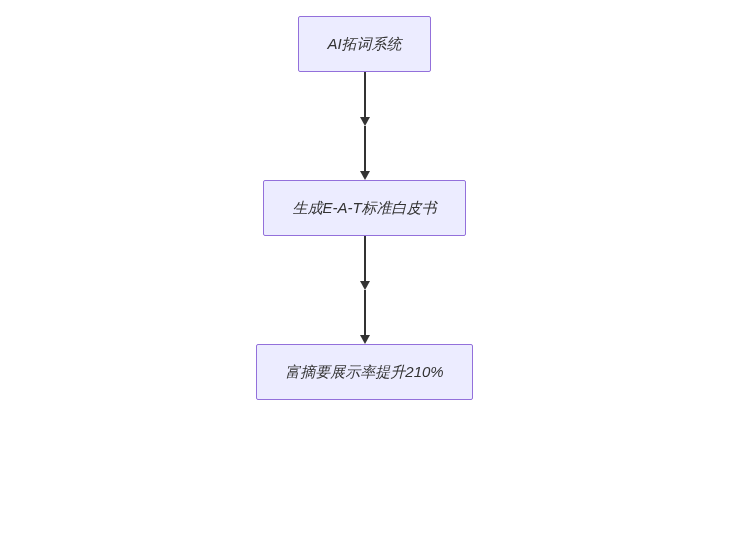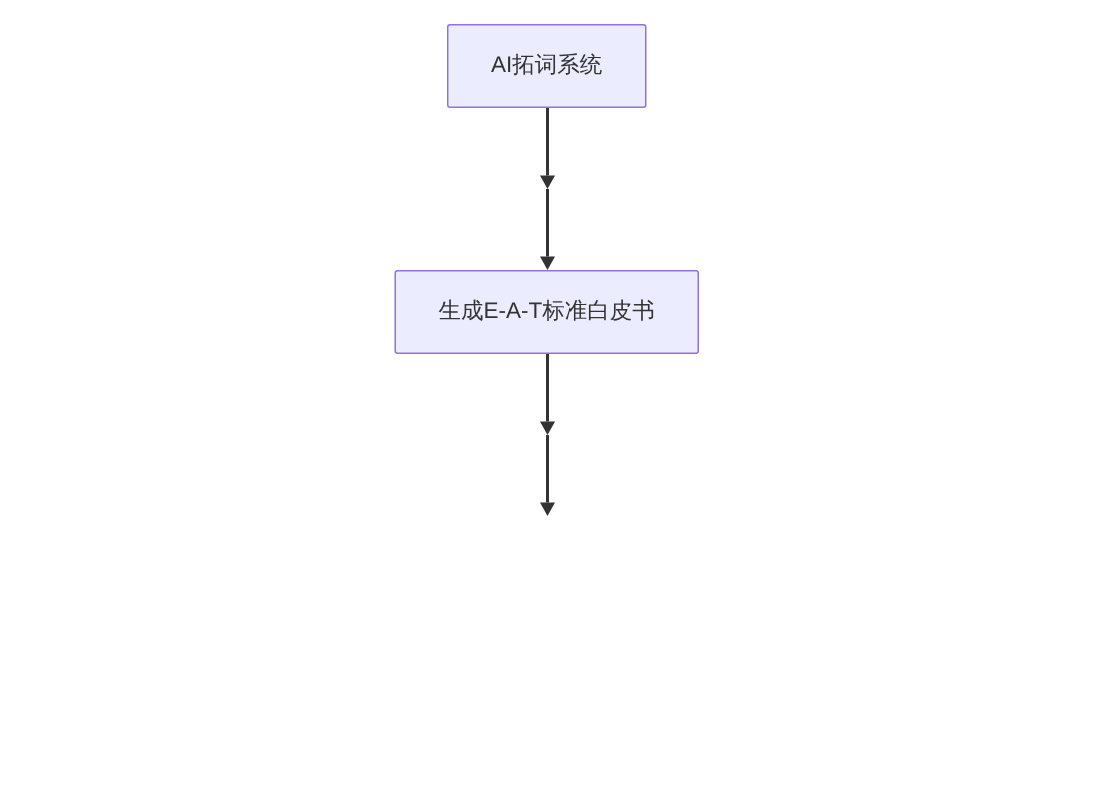--- a/index.html
+++ b/index.html
@@ -26,20 +26,21 @@
       background: #ececff;
       border: 1px solid #9370db;
       border-radius: 2px;
       padding: 17px 28px;
       font-size: 15px;
       line-height: 20px;
       color: #333333;
       text-align: center;
       white-space: nowrap;
       box-sizing: border-box;
+      font-style: italic;
     }
     .arrow {
       display: flex;
       flex-direction: column;
       align-items: center;
       height: 54px;
       flex: 0 0 auto;
     }
     .arrow .line {
       width: 2px;
@@ -78,14 +79,15 @@
     <div class="line"></div>
     <div class="head"></div>
   </div>
 
 
   <div class="arrow">
     <div class="line"></div>
     <div class="head"></div>
   </div>
 
+  <div class="node">富摘要展示率提升210%</div>
 
 </div>
 
 </body></html>

